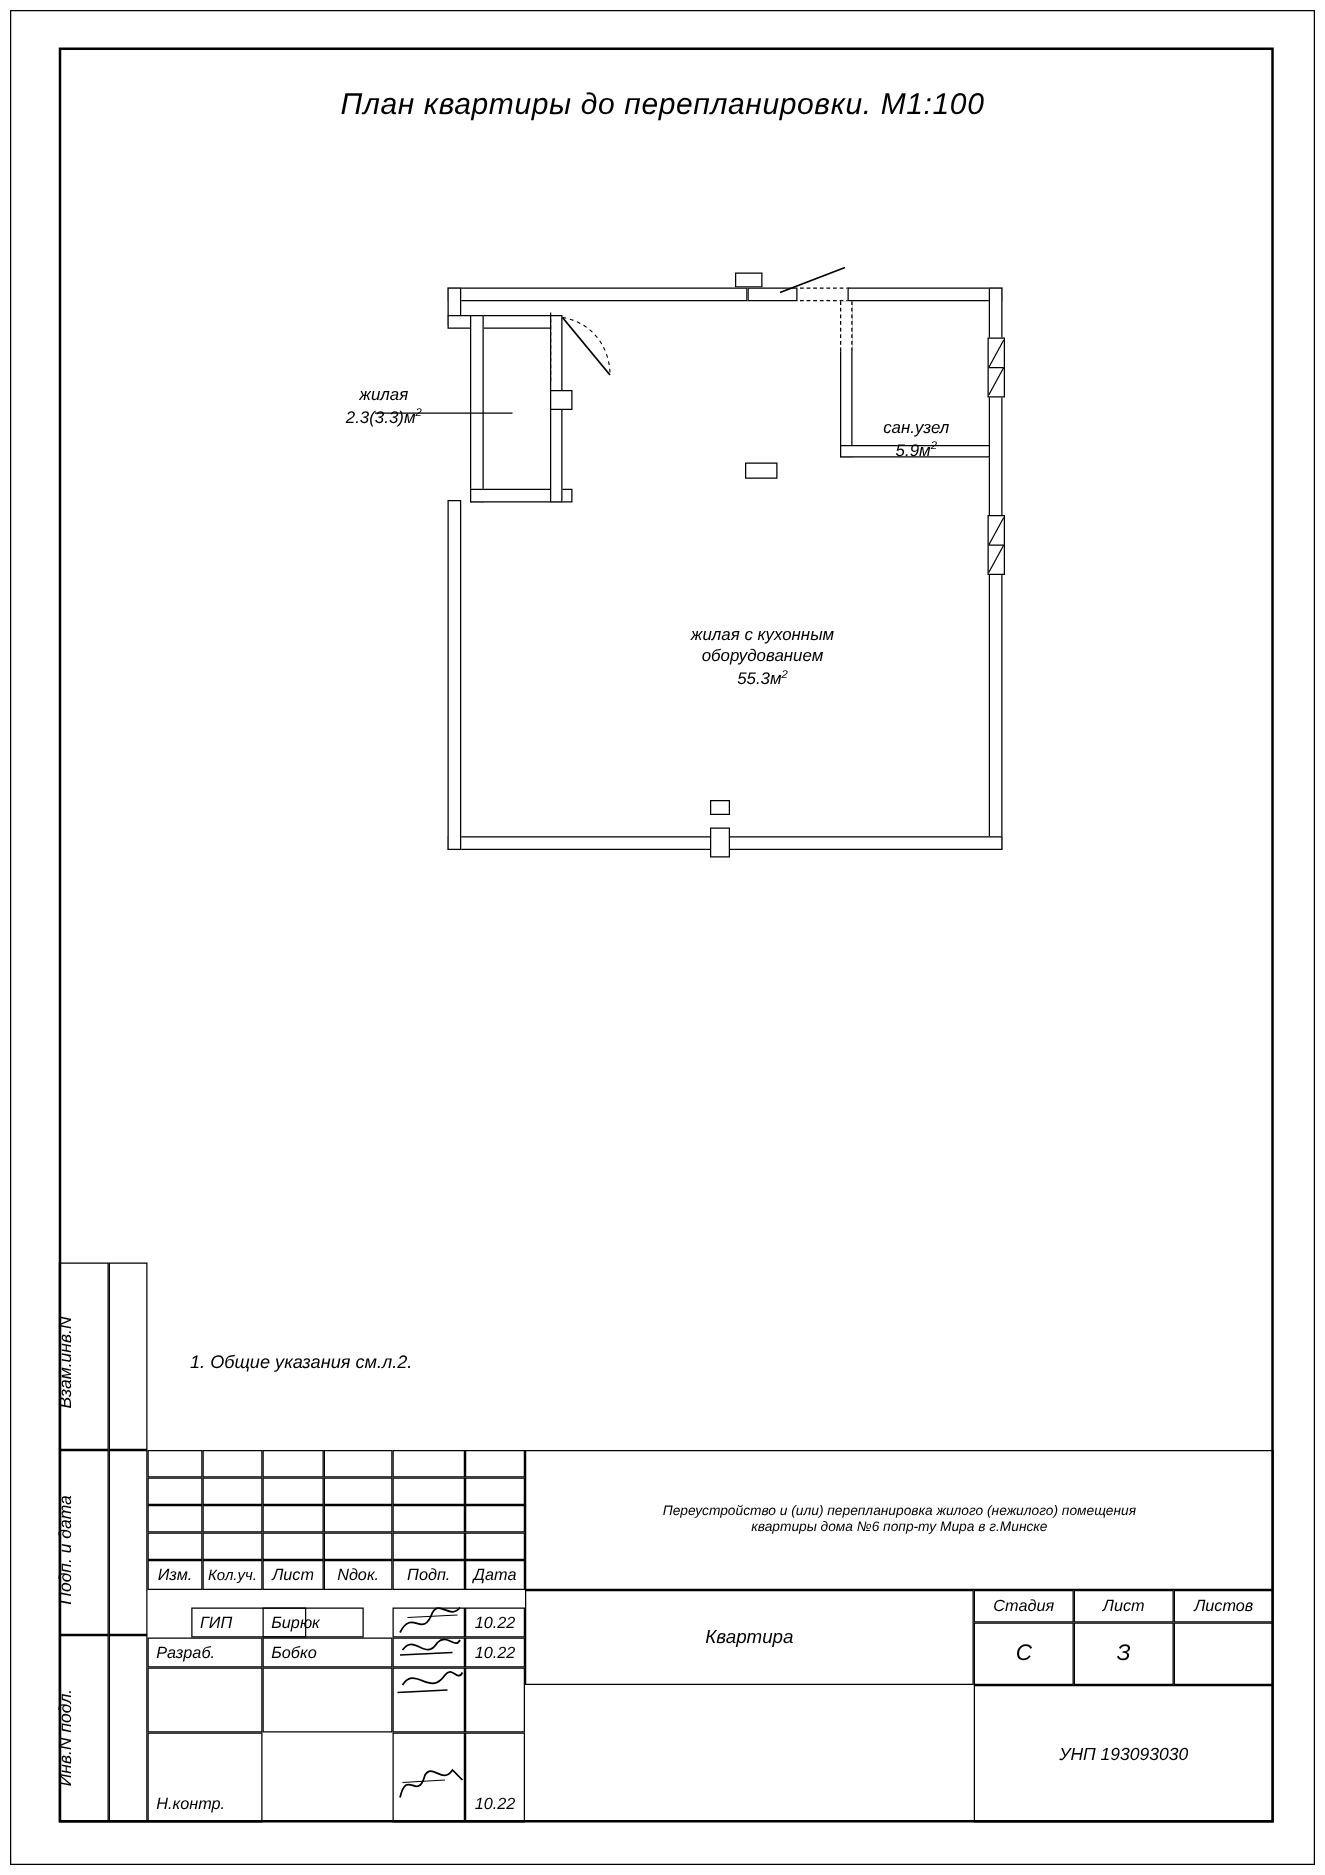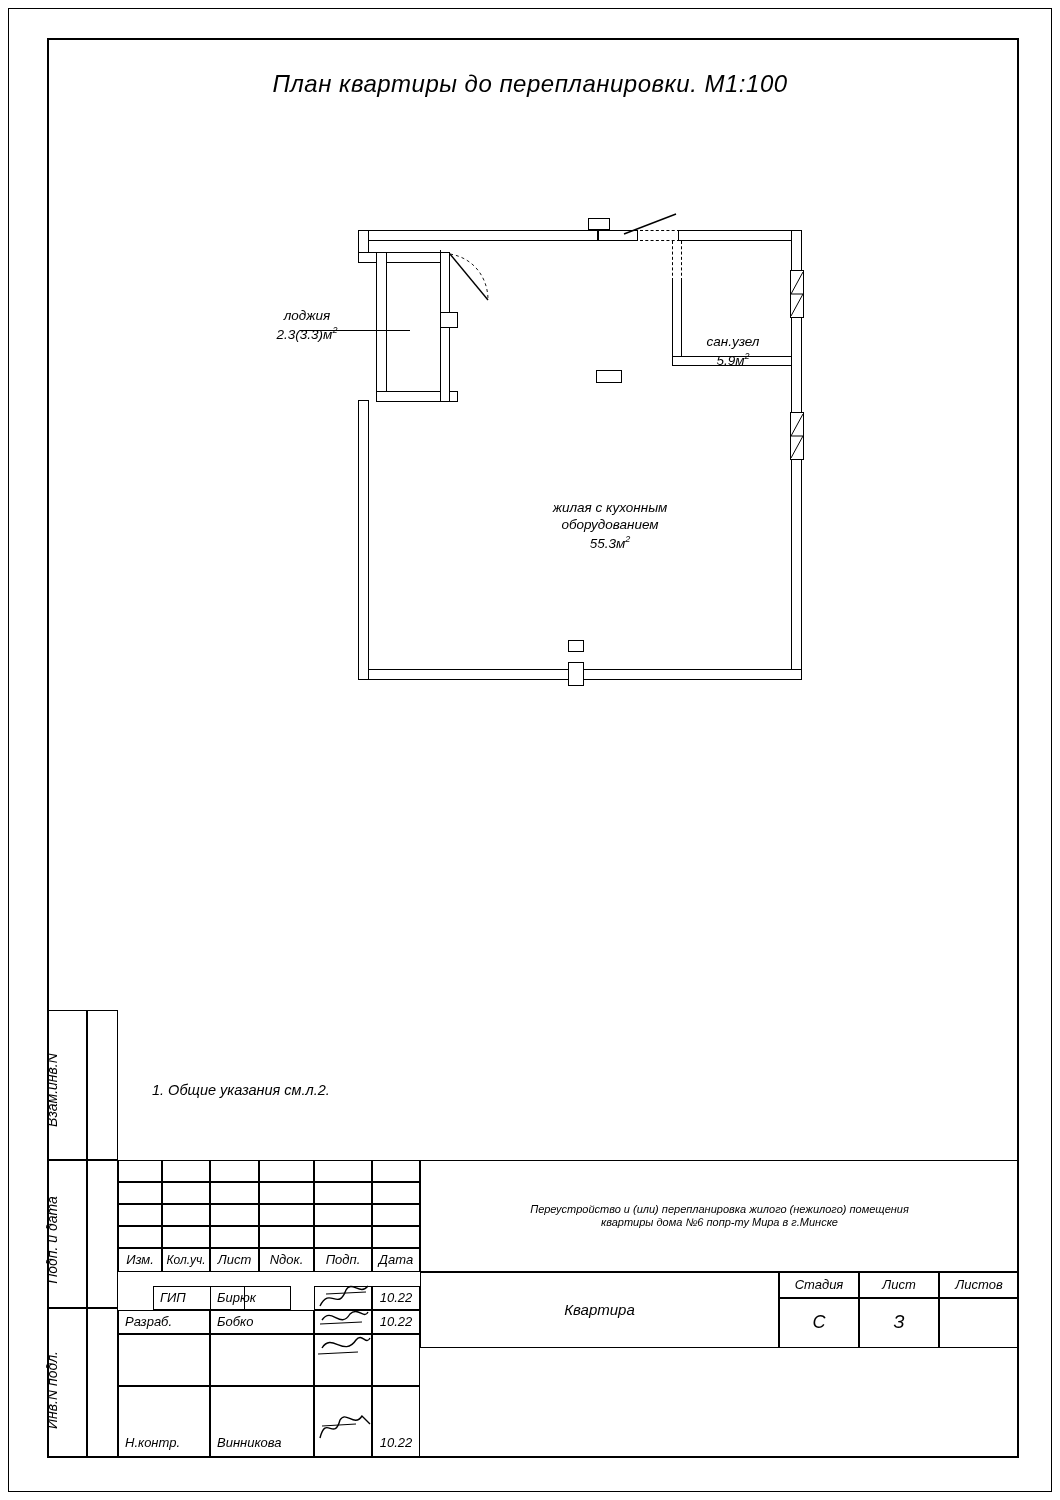--- a/index.html
+++ b/index.html
@@ -109,21 +109,21 @@
       <line x1="1" y1="24" x2="13" y2="2" stroke="#000" stroke-width="1"></line>
       <line x1="1" y1="46" x2="13" y2="24" stroke="#000" stroke-width="1"></line>
       <line x1="1" y1="24" x2="13" y2="24" stroke="#000" stroke-width="1"></line>
     </svg>
 
     <div class="wline" style="left:296px;top:170px;width:26px;height:13px;"></div>
 
     <div style="position:absolute;left:0px;top:130px;width:110px;height:1px;background:#000;"></div>
 
     <div class="lbl" style="left:-58px;top:108px;width:130px;">
-      <span>лоджия</span><br>
+      <span>жилая</span><br>
       <span>2.3(3.3)м</span><sup>2</sup>
     </div>
 
     <div class="lbl" style="left:378px;top:134px;width:110px;">
       <span>сан.узел</span><br>
       <span>5.9м</span><sup>2</sup>
     </div>
 
     <div class="lbl" style="left:190px;top:280px;width:240px;margin-top:20px;">
       <span>жилая с кухонным</span><br>
@@ -178,21 +178,20 @@
     <div class="c t" style="left:92px;top:150px;width:104px;height:24px;justify-content:flex-start;padding-left:6px;">Бобко</div>
     <div class="c" style="left:196px;top:150px;width:58px;height:24px;"></div>
     <div class="c t" style="left:254px;top:150px;width:48px;height:24px;">10.22</div>
 
     <div class="c" style="left:0;top:174px;width:92px;height:52px;"></div>
     <div class="c" style="left:92px;top:174px;width:104px;height:52px;"></div>
     <div class="c" style="left:196px;top:174px;width:58px;height:52px;"></div>
     <div class="c" style="left:254px;top:174px;width:48px;height:52px;"></div>
 
     <div class="c t" style="left:0;top:226px;width:92px;height:72px;justify-content:flex-start;padding-left:6px;align-items:flex-end;padding-bottom:6px;">Н.контр.</div>
-    <div class="c t" style="left:92px;top:226px;width:104px;height:72px;justify-content:flex-start;padding-left:6px;align-items:flex-end;padding-bottom:6px;">Винникова</div>
     <div class="c" style="left:196px;top:226px;width:58px;height:72px;"></div>
     <div class="c t" style="left:254px;top:226px;width:48px;height:72px;align-items:flex-end;padding-bottom:6px;">10.22</div>
 
     <svg class="sig" style="left:198px;top:120px;width:56px;height:34px;">
       <path d="M4,26 C14,6 22,32 30,10 C36,0 44,16 52,6" stroke="#000" stroke-width="1.4" fill="none"></path>
       <path d="M10,14 L50,12" stroke="#000" stroke-width="1" fill="none"></path>
     </svg>
     <svg class="sig" style="left:198px;top:146px;width:56px;height:70px;">
       <path d="M6,14 C16,0 24,24 34,8 C42,0 48,14 52,6" stroke="#000" stroke-width="1.4" fill="none"></path>
       <path d="M4,18 L46,16" stroke="#000" stroke-width="1.2" fill="none"></path>
@@ -213,15 +212,16 @@
 
     <div class="c t" style="left:661px;top:112px;width:80px;height:26px;">Стадия</div>
     <div class="c t" style="left:741px;top:112px;width:80px;height:26px;">Лист</div>
     <div class="c t" style="left:821px;top:112px;width:80px;height:26px;">Листов</div>
 
     <div class="c t" style="left:661px;top:138px;width:80px;height:50px;font-size:18px;">С</div>
     <div class="c t" style="left:741px;top:138px;width:80px;height:50px;font-size:18px;">З</div>
     <div class="c t" style="left:821px;top:138px;width:80px;height:50px;font-size:18px;"></div>
 
 
+    <div class="c t" style="left:661px;top:188px;width:240px;height:110px;font-size:14px;">УНП 193093030</div>
   </div>
 
 </div>
 
 </body></html>

